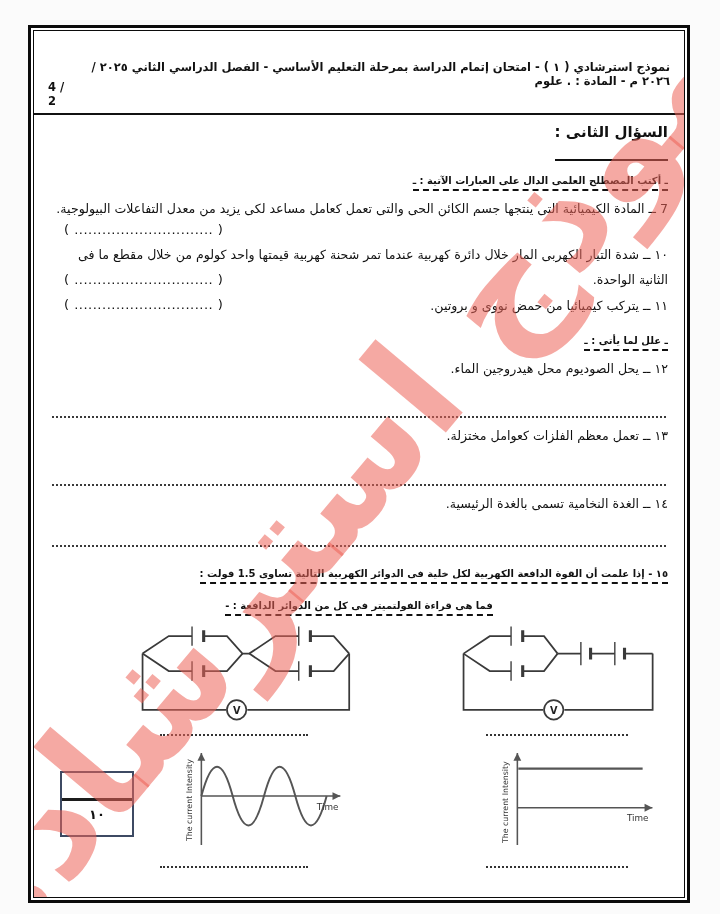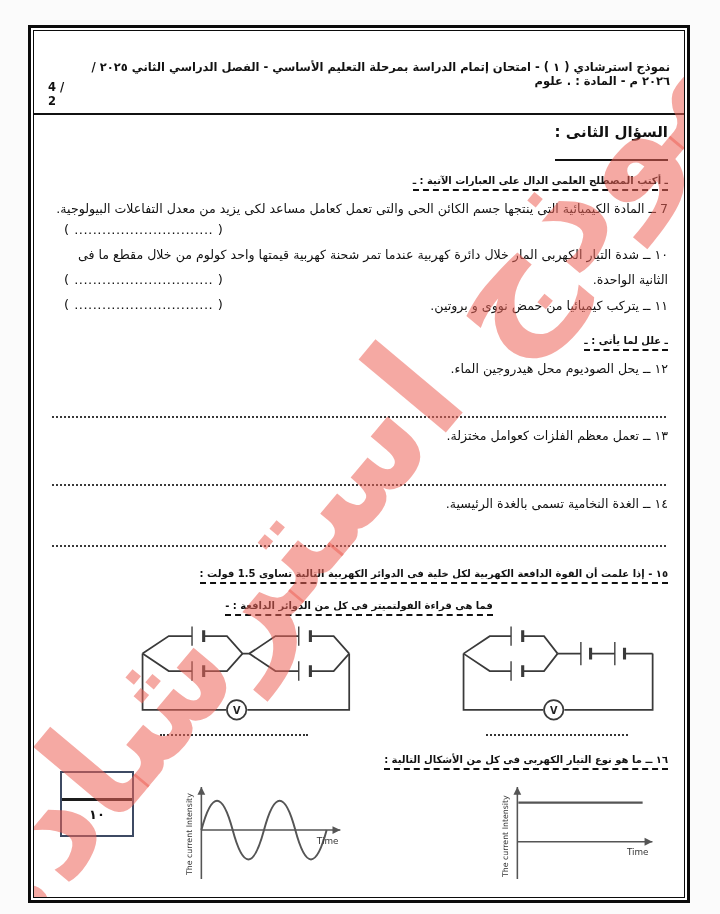--- a/index.html
+++ b/index.html
@@ -131,23 +131,20 @@
           <path d="M76,6 L76,18 M76,42 L76,54 M146,24 L146,36 M181,24 L181,36" stroke-width="3.2"></path>
           <circle cx="108" cy="88" r="10" stroke-width="1.8" fill="#fff"></circle>
           <text x="108" y="92" text-anchor="middle" font-size="10" stroke="none" fill="#222" font-weight="bold">V</text>
         </svg>
       </div>
       <div class="ans-row">
         <div class="ans-dots" style="margin-left:110px;width:148px;"></div>
         <div class="ans-dots" style="margin-left:178px;width:142px;"></div>
       </div>
 
-      <div class="mt10" style="margin-top:12px;">
-        <span class="dashed-heading">١٦ ــ ما هو نوع التيار الكهربى فى كل من الأشكال التالية :</span>
-      </div>
 
       <div class="diagram-row" style="margin-top:6px;">
 
         <svg width="192" height="112" viewBox="0 0 192 112" style="margin-left:122px;">
           <g fill="none" stroke="#555" stroke-width="1.6">
             <path d="M30,10 L30,104"></path>
             <path d="M30,54 L172,54"></path>
           </g>
           <path d="M30,10 L26,18 L34,18 Z" fill="#555"></path>
           <path d="M172,54 L164,50 L164,58 Z" fill="#555"></path>

